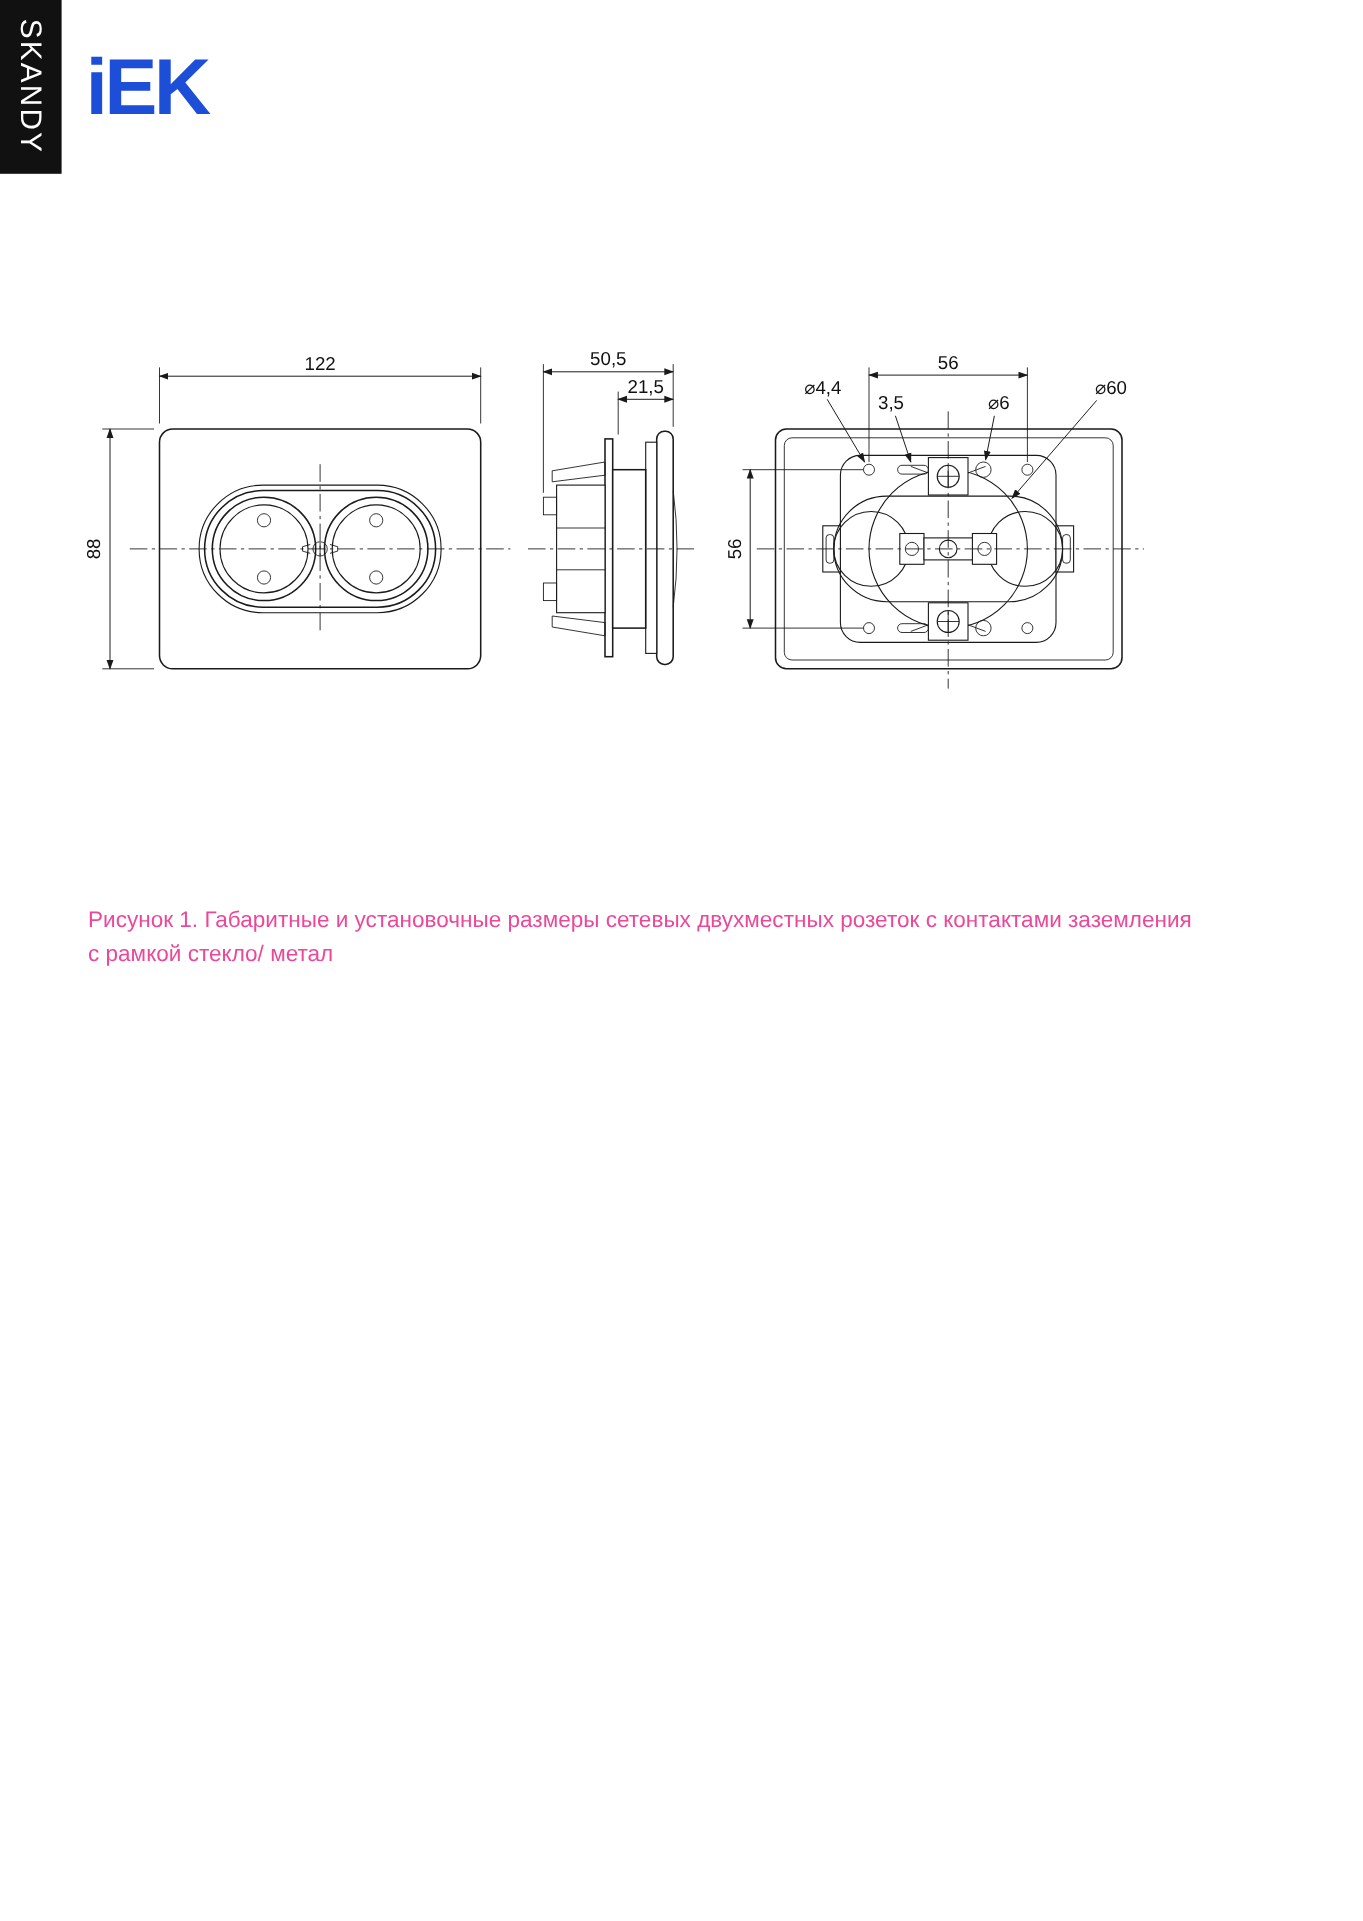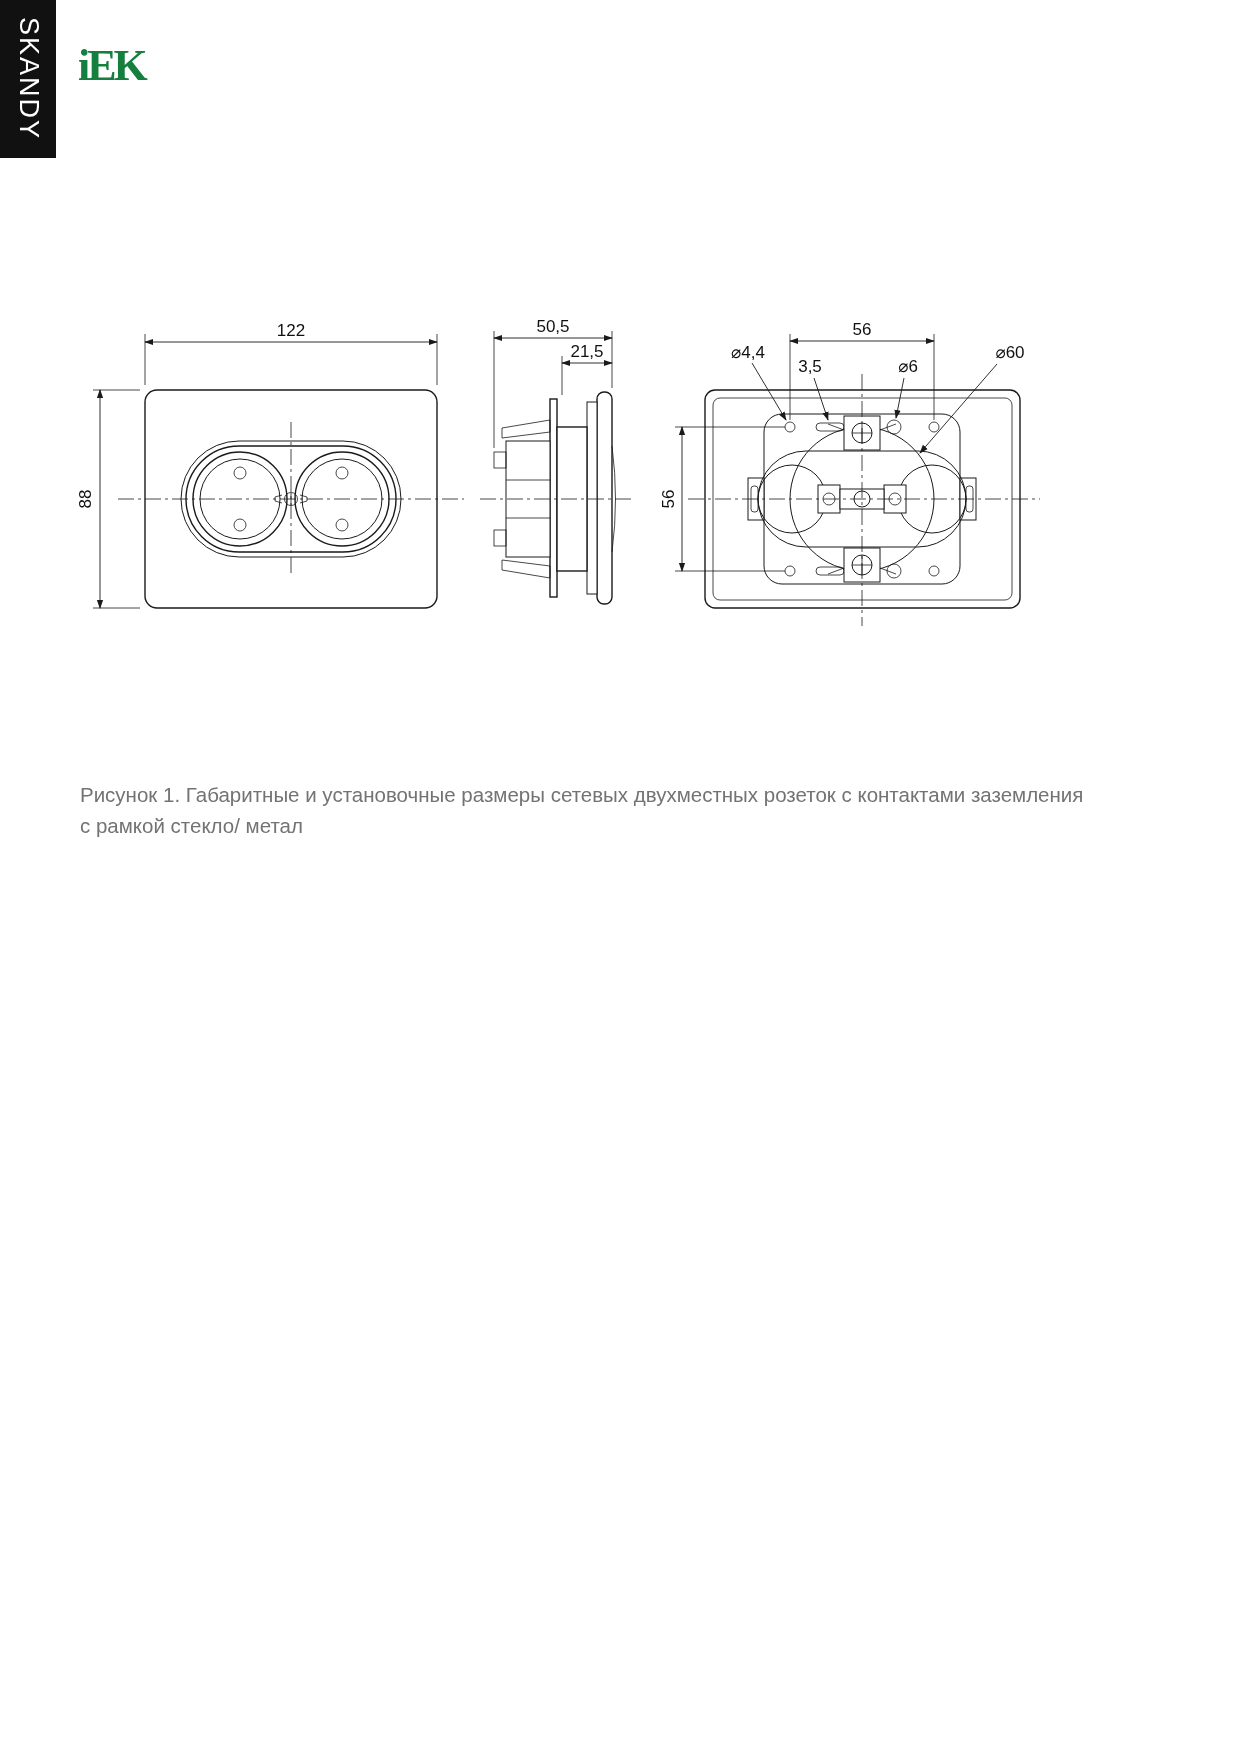--- a/index.html
+++ b/index.html
@@ -19,25 +19,25 @@
   }
   .side-tab-text {
     writing-mode:vertical-rl;
     color:#ffffff;
     font-size:27px;
     font-weight:500;
     letter-spacing:2px;
   }
   .logo {
     position:absolute; left:78px; top:44px;
-    font-family:Liberation Serif, serif;
+    font-family:Liberation Sans, sans-serif;
     font-weight:bold;
-    font-size:44px;
+    font-size:72px;
     letter-spacing:-3px;
-    color:#15803d;
+    color:#1d4ed8;
     line-height:1;
   }
   .drawing-svg {
     position:absolute; left:70px; top:300px;
     width:1000px; height:340px;
   }
   
   .ln   { stroke:#1a1a1a; stroke-width:1.4; fill:none; }
   .ln1  { stroke:#1a1a1a; stroke-width:1;   fill:none; }
   .thin { stroke:#1a1a1a; stroke-width:0.8; fill:none; }
@@ -46,25 +46,25 @@
   .cl   { stroke:#1a1a1a; stroke-width:0.8; fill:none; stroke-dasharray:16 4 3 4; }
   .dim  { stroke:#1a1a1a; stroke-width:0.9; fill:none;
           marker-start:url(#arrS); marker-end:url(#arrE); }
   .leader { stroke:#1a1a1a; stroke-width:0.9; fill:none; marker-end:url(#arrE); }
   .drawing-svg text {
     font-family:"Liberation Sans", sans-serif;
     font-size:17px;
     fill:#111111;
   }
   .caption {
-    position:absolute; left:80px; top:780px;
+    position:absolute; left:80px; top:822px;
     width:1015px;
     font-size:20.5px;
     line-height:1.5;
-    color:#737373;
+    color:#ec4899;
   }
 </style>
 </head>
 <body>
 
 <div class="page">
 
   <div class="side-tab">
     <span class="side-tab-text">SKANDY</span>
   </div>

